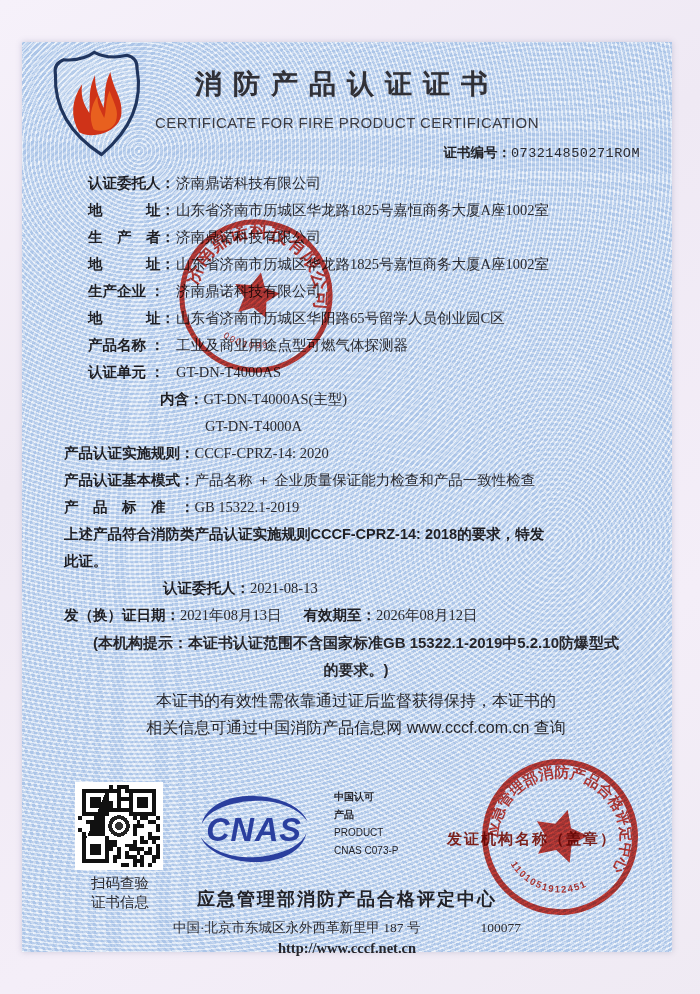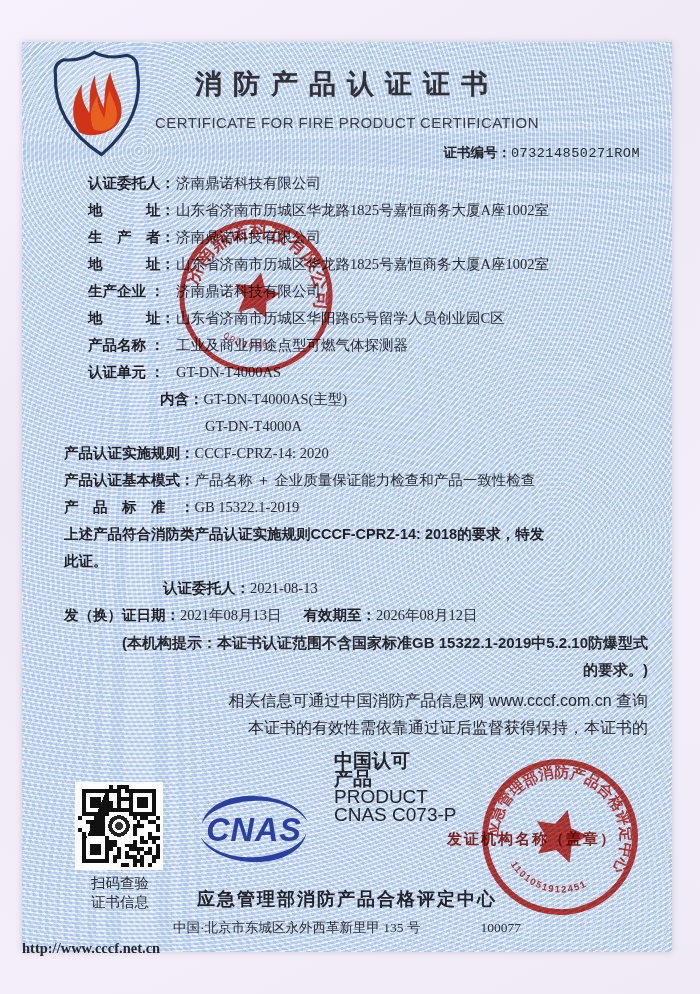--- a/index.html
+++ b/index.html
@@ -25,44 +25,44 @@
   
   .body-block{position:absolute;left:42px;right:24px;top:128px;}
   .line{height:27px;line-height:27px;font-size:14.5px;white-space:nowrap;}
   .lbl{font-weight:bold;color:#1f1f24;}
   .lbl.w{display:inline-block;width:88px;margin-left:24px;}
   .val{font-family:"Liberation Serif",serif;color:#2a2a30;}
   .ind-incl{margin-left:96px;}
   .ind-model{margin-left:141px;}
   .ind-mode2{margin-left:146px;}
   .ind-first{margin-left:99px;}
-  .center{text-align:right;white-space:normal;}
+  .center{text-align:center;white-space:normal;}
   .bold15{font-weight:bold;font-size:15px;}
   .foot16{font-size:16px;}
   .gap{display:inline-block;width:22px;}
   
   .stamp{position:absolute;opacity:.88;mix-blend-mode:multiply;pointer-events:none;}
   .stamp-company{left:154px;top:174px;width:160px;height:160px;transform:rotate(12deg);}
   .stamp-authority{left:458px;top:715px;width:160px;height:160px;transform:rotate(16deg);}
   
   .qr{position:absolute;left:56px;top:743px;width:82px;height:82px;background:#fff;
       box-shadow:0 0 0 3px #fff;}
   .qr-caption{position:absolute;left:40px;top:832px;width:116px;text-align:center;
               font-size:14.5px;line-height:19px;color:#2c2c32;font-family:"Liberation Serif",serif;}
   .cnas{position:absolute;left:170px;top:748px;width:124px;height:78px;}
-  .acc{position:absolute;left:312px;top:710px;font-size:19px;line-height:18px;color:#23232a;}
+  .acc{position:absolute;left:312px;top:746px;font-size:10px;line-height:18px;color:#23232a;}
   .acc .cjk{font-weight:bold;}
   .issuer-label{position:absolute;left:425px;top:788px;font-size:15px;letter-spacing:2px;
                 color:#7c211c;font-family:Liberation Sans, sans-serif;font-weight:bold;}
   .issuer-name{position:absolute;left:0;right:0;top:845px;text-align:center;
                font-size:18px;font-weight:bold;letter-spacing:2px;color:#222228;}
   .addr{position:absolute;left:0;right:0;top:877px;text-align:center;font-size:13.5px;
         color:#2c2c32;font-family:"Liberation Serif",serif;}
   .addr .post{margin-left:60px;}
-  .url{position:absolute;left:0;right:0;top:898px;font-size:14.5px;
+  .url{position:absolute;left:0;right:0;top:898px;text-align:center;font-size:14.5px;
        font-weight:bold;color:#25252b;font-family:"Liberation Serif",serif;}
 </style>
 </head>
 <body>
 
 <div class="page">
   <div class="cert">
 
     <div class="logo">
       <svg viewBox="0 0 100 112" width="104" height="116">
@@ -92,22 +92,22 @@
       <div class="line"><span class="lbl">产品认证实施规则：</span><span class="val">CCCF-CPRZ-14: 2020</span></div>
       <div class="line"><span class="lbl">产品认证基本模式：</span><span class="val">产品名称 ＋ 企业质量保证能力检查和产品一致性检查</span></div>
       <div class="line"><span class="lbl">产　品　标　准　：</span><span class="val">GB 15322.1-2019</span></div>
       <div class="line"><span class="lbl">上述产品符合消防类产品认证实施规则CCCF-CPRZ-14: 2018的要求，特发</span></div>
       <div class="line"><span class="lbl">此证。</span></div>
       <div class="line ind-first"><span class="lbl">认证委托人：</span><span class="val">2021-08-13</span></div>
       <div class="line"><span class="lbl">发（换）证日期：</span><span class="val">2021年08月13日</span><span class="gap"></span><span class="lbl">有效期至：</span><span class="val">2026年08月12日</span></div>
       <div class="line center bold15">(本机构提示：本证书认证范围不含国家标准GB 15322.1-2019中5.2.10防爆型式</div>
       <div class="line center bold15">的要求。)</div>
       <div style="height:4px"></div>
+      <div class="line center foot16">本证书的有效性需依靠通过证后监督获得保持，本证书的</div>
       <div class="line center foot16">相关信息可通过中国消防产品信息网 www.cccf.com.cn 查询</div>
-      <div class="line center foot16">本证书的有效性需依靠通过证后监督获得保持，本证书的</div>
     </div>
 
     <div class="stamp stamp-company">
       <svg viewBox="0 0 160 160" width="160" height="160">
         <defs>
           <path id="arcTopC" d="M 22 96 A 60 60 0 1 1 138 96"></path>
           <path id="arcBotC" d="M 34 108 A 56 56 0 0 0 126 108"></path>
         </defs>
         <circle cx="80" cy="80" r="74" fill="none" stroke="#cf241b" stroke-width="5"></circle>
         <text font-size="19" font-weight="bold" fill="#cf241b" font-family="Liberation Sans, sans-serif">
@@ -268,17 +268,17 @@
           <textPath href="#arcTopA" startOffset="50%" text-anchor="middle">应急管理部消防产品合格评定中心</textPath>
         </text>
         <polygon fill="#cf241b" points="80,52 88.2,68.5 106.5,71.2 93.2,84.0 96.4,102.2 80,93.6 63.6,102.2 66.8,84.0 53.5,71.2 71.8,68.5"></polygon>
         <text font-size="9.5" font-weight="bold" fill="#cf241b" font-family="Liberation Sans, sans-serif" letter-spacing="1.5">
           <textPath href="#arcBotA" startOffset="50%" text-anchor="middle">1101051912451</textPath>
         </text>
       </svg>
     </div>
 
     <div class="issuer-name">应急管理部消防产品合格评定中心</div>
-    <div class="addr"><span>中国·北京市东城区永外西革新里甲 135 号</span><span class="post">100077</span></div>
+    <div class="addr"><span>中国·北京市东城区永外西革新里甲 187 号</span><span class="post">100077</span></div>
     <div class="url">http://www.cccf.net.cn</div>
 
   </div>
 </div>
 
 </body></html>

